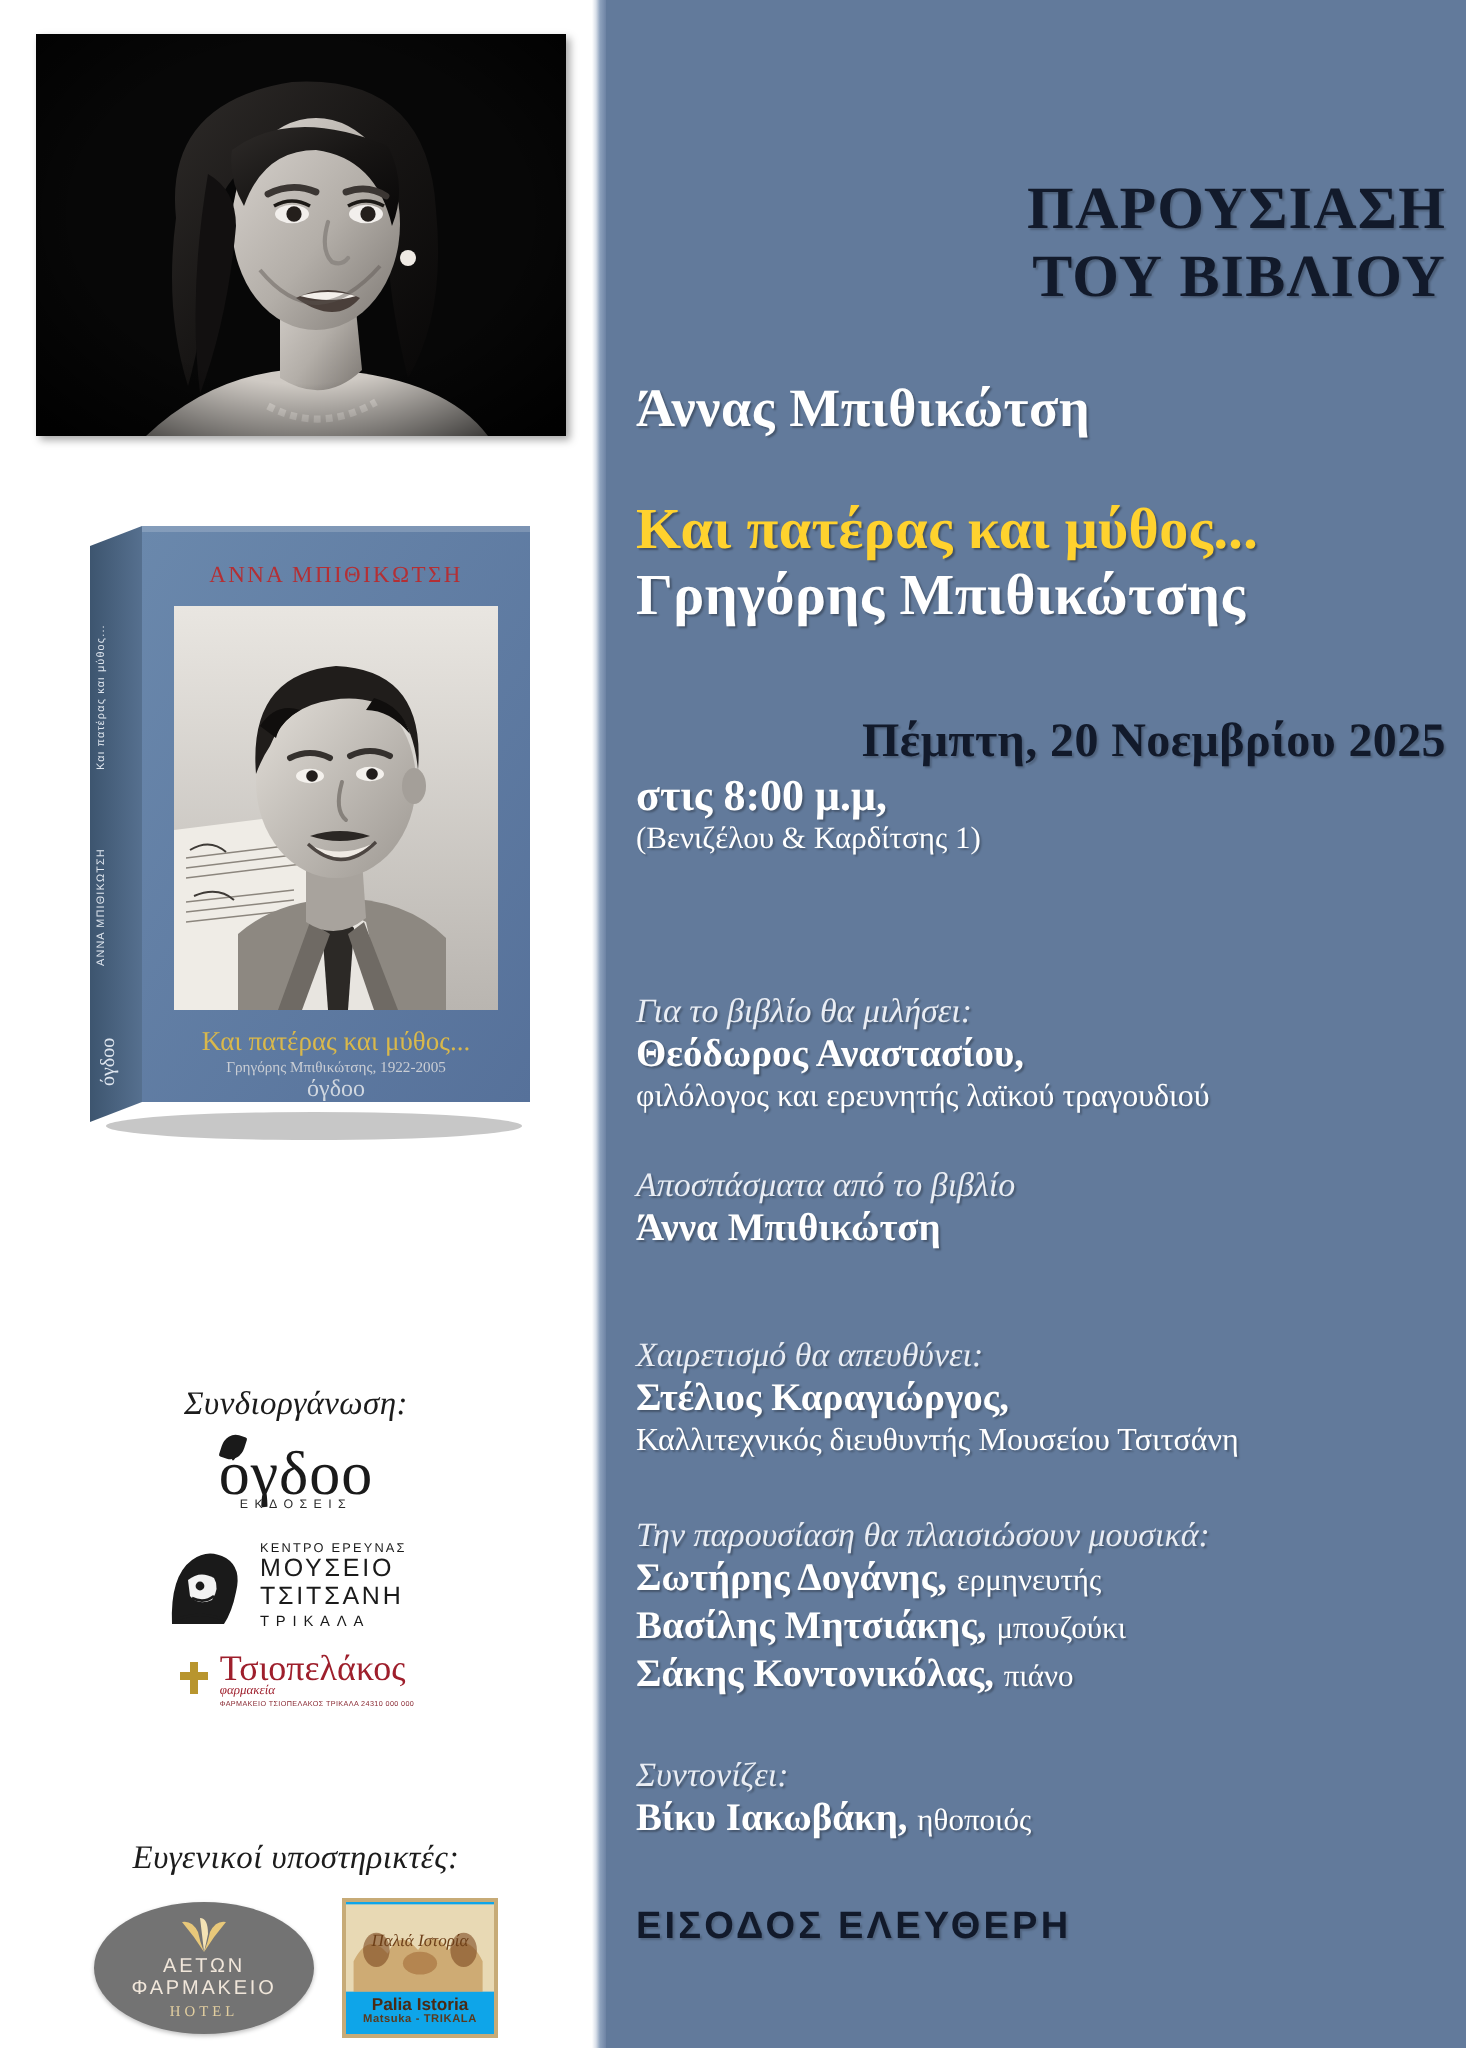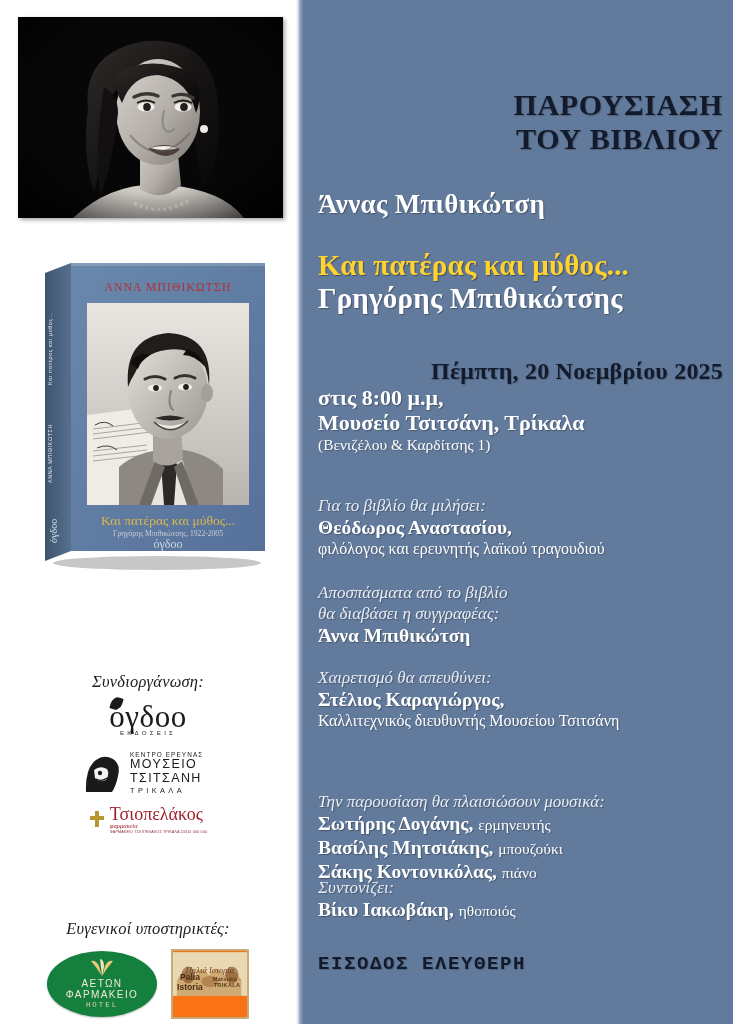--- a/index.html
+++ b/index.html
@@ -36,21 +36,21 @@
     position:absolute;left:27px;top:255px;width:250px;height:315px;
   }
   .book svg{display:block;width:100%;height:100%;}
 
   
   .sponsor-block{position:absolute;left:0;width:296px;text-align:center;}
   .sponsor-heading{
     font-style:italic;font-size:16.5px;color:#1c1c1c;
     letter-spacing:.2px;margin:0 0 10px 0;font-family:"Liberation Serif",serif;
   }
-  #coorg{top:672px;}
+  #coorg{top:692px;}
   #supporters{top:919px;}
 
   .logo-row{display:flex;align-items:center;justify-content:center;gap:14px;}
   .logo-stack{display:flex;flex-direction:column;align-items:center;gap:9px;}
 
   
   .ogdoo{position:relative;width:120px;height:40px;}
   .ogdoo-word{
     font-family:"Liberation Serif",serif;font-size:31px;color:#1a1a1a;
     line-height:30px;letter-spacing:.5px;
@@ -83,34 +83,34 @@
   .tsio-cross::before{left:6px;top:1px;width:4px;height:16px;}
   .tsio-cross::after{left:1px;top:6px;width:14px;height:4px;}
   .tsio-txt{text-align:left;}
   .tsio-word{font-family:"Liberation Serif",serif;font-size:18px;color:#9e1f2c;line-height:20px;}
   .tsio-sub{font-family:"Liberation Serif",serif;font-style:italic;font-size:6.5px;color:#9e1f2c;margin-top:-2px;}
   .tsio-fine{font-family:"Liberation Sans",sans-serif;font-size:3.6px;color:#8a2a33;letter-spacing:.2px;margin-top:1px;}
 
   
   .hotel{
     width:110px;height:66px;border-radius:50%/50%;
-    background:#15803d;display:flex;flex-direction:column;
+    background:#737373;display:flex;flex-direction:column;
     align-items:center;justify-content:flex-end;padding-bottom:7px;
     box-sizing:border-box;box-shadow:0 1px 2px rgba(0,0,0,.25);
   }
   .hotel-fan{width:34px;height:18px;margin-bottom:2px;}
   .hotel-t1{font-family:"Liberation Sans",sans-serif;font-size:10px;color:#f0e6da;letter-spacing:1.4px;line-height:11px;}
   .hotel-t2{font-family:"Liberation Sans",sans-serif;font-size:10px;color:#f0e6da;letter-spacing:1.4px;line-height:11px;}
-  .hotel-t3{font-family:Liberation Mono, monospace;font-size:7.4px;color:#e3cfa0;letter-spacing:2px;line-height:9px;margin-top:1px;}
+  .hotel-t3{font-family:Liberation Serif, serif;font-size:7.4px;color:#e3cfa0;letter-spacing:2px;line-height:9px;margin-top:1px;}
 
   
   .tavern{
-    width:78px;height:70px;background:#f97316;
+    width:78px;height:70px;background:#0ea5e9;
     border:2px solid #c7ab77;box-sizing:border-box;
-    display:flex;flex-direction:row;align-items:center;justify-content:flex-end;
+    display:flex;flex-direction:column;align-items:center;justify-content:flex-end;
     padding-bottom:4px;position:relative;overflow:hidden;
   }
   .tavern-art{position:absolute;left:0;top:0;width:100%;height:46px;}
   .tavern-t1{font-family:"Liberation Sans",sans-serif;font-weight:bold;font-size:8.6px;color:#4a2a14;line-height:10px;z-index:2;}
   .tavern-t2{font-family:"Liberation Sans",sans-serif;font-weight:bold;font-size:5.6px;color:#5a3a1e;letter-spacing:.3px;z-index:2;}
 
   
   .rt{position:absolute;left:318px;width:405px;}
   .dark{color:#121a2b;text-align:right;}
   .white{color:#ffffff;}
@@ -162,21 +162,21 @@
   }
   .role{
     font-family:"Liberation Serif",serif;font-weight:normal;
     font-size:15.5px;color:#ffffff;
   }
   .desc{
     font-family:"Liberation Serif",serif;font-size:16px;line-height:20px;
     color:#ffffff;text-shadow:1px 1px 1px rgba(0,0,0,.25);
   }
   .free{
-    font-family:Liberation Mono, monospace;font-weight:bold;
+    font-family:Liberation Sans, sans-serif;font-weight:bold;
     font-size:19px;letter-spacing:1.6px;color:#121a2b;
     text-shadow:1px 1px 1px rgba(0,0,0,.18);
   }
   .nowrap{white-space:nowrap;}
 </style>
 </head>
 <body>
 
 <div class="poster">
 
@@ -409,43 +409,41 @@
   </div>
 
   <div class="rt" style="top:249px;">
     <div class="title-main gold">Και πατέρας και μύθος...</div>
     <div class="title-sub white">Γρηγόρης Μπιθικώτσης</div>
   </div>
 
   <div class="rt" style="top:358px;">
     <div class="date-main dark">Πέμπτη, 20 Νοεμβρίου 2025</div>
     <div class="date-l2 white">στις 8:00 μ.μ,</div>
-    <div class="date-l3 white">Μουσείο Τσιτσάνη, Τρίκαλα</div>
     <div class="date-l4 white">(Βενιζέλου &amp; Καρδίτσης 1)</div>
   </div>
 
   <div class="rt" style="top:495px;">
     <div class="lbl">Για το βιβλίο θα μιλήσει:</div>
     <div class="nm">Θεόδωρος Αναστασίου,</div>
     <div class="desc">φιλόλογος και ερευνητής λαϊκού τραγουδιού</div>
   </div>
 
   <div class="rt" style="top:582px;">
     <div class="lbl">Αποσπάσματα από το βιβλίο</div>
-    <div class="lbl">θα διαβάσει η συγγραφέας:</div>
     <div class="nm">Άννα Μπιθικώτση</div>
   </div>
 
   <div class="rt" style="top:667px;">
     <div class="lbl">Χαιρετισμό θα απευθύνει:</div>
     <div class="nm">Στέλιος Καραγιώργος,</div>
     <div class="desc">Καλλιτεχνικός διευθυντής Μουσείου Τσιτσάνη</div>
   </div>
 
-  <div class="rt" style="top:791px;">
+  <div class="rt" style="top:757px;">
     <div class="lbl">Την παρουσίαση θα πλαισιώσουν μουσικά:</div>
     <div class="nm nowrap">
       <span>Σωτήρης Δογάνης,</span>
       <span class="role">ερμηνευτής</span>
     </div>
     <div class="nm nowrap">
       <span>Βασίλης Μητσιάκης,</span>
       <span class="role">μπουζούκι</span>
     </div>
     <div class="nm nowrap">

